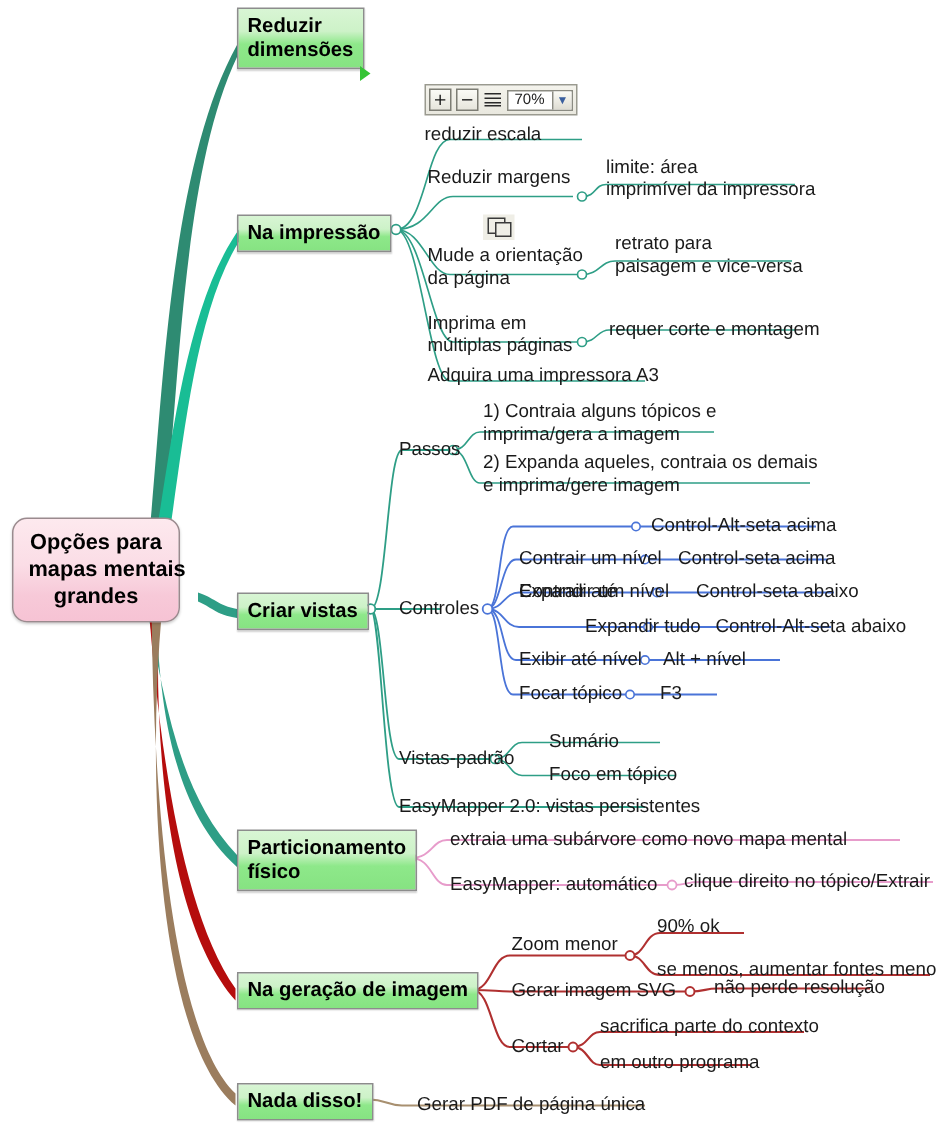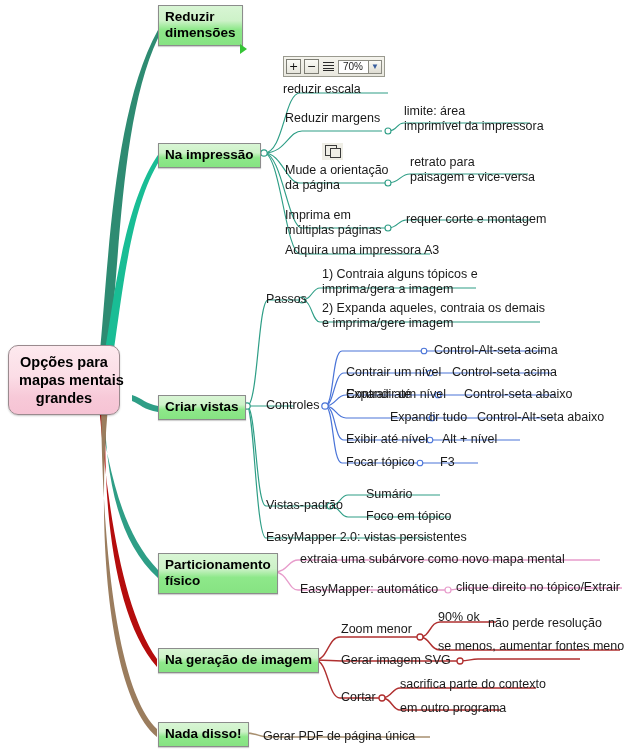--- a/index.html
+++ b/index.html
@@ -407,31 +407,31 @@
   <div class="node plain" style="left:438px;top:610px;">
     <span>90% ok</span>
   </div>
   <div class="node plain" style="left:438px;top:639px;">
     <span>se menos, aumentar fontes menores</span>
   </div>
 
   <div class="node plain" style="left:341px;top:653px;">
     <span>Gerar imagem SVG</span>
   </div>
-  <div class="node plain" style="left:476px;top:616px;margin-left:12px;">
+  <div class="node plain" style="left:476px;top:651px;">
     <span>não perde resolução</span>
   </div>
 
   <div class="node plain" style="left:341px;top:690px;">
     <span>Cortar</span>
   </div>
   <div class="node plain" style="left:400px;top:677px;">
     <span>sacrifica parte do contexto</span>
   </div>
   <div class="node plain" style="left:400px;top:701px;">
     <span>em outro programa</span>
   </div>
 
-  <div class="node plain" style="left:263px;top:729px;">
+  <div class="node plain" style="left:278px;top:729px;">
     <span>Gerar PDF de página única</span>
   </div>
 
 </div>
 
 </body></html>

